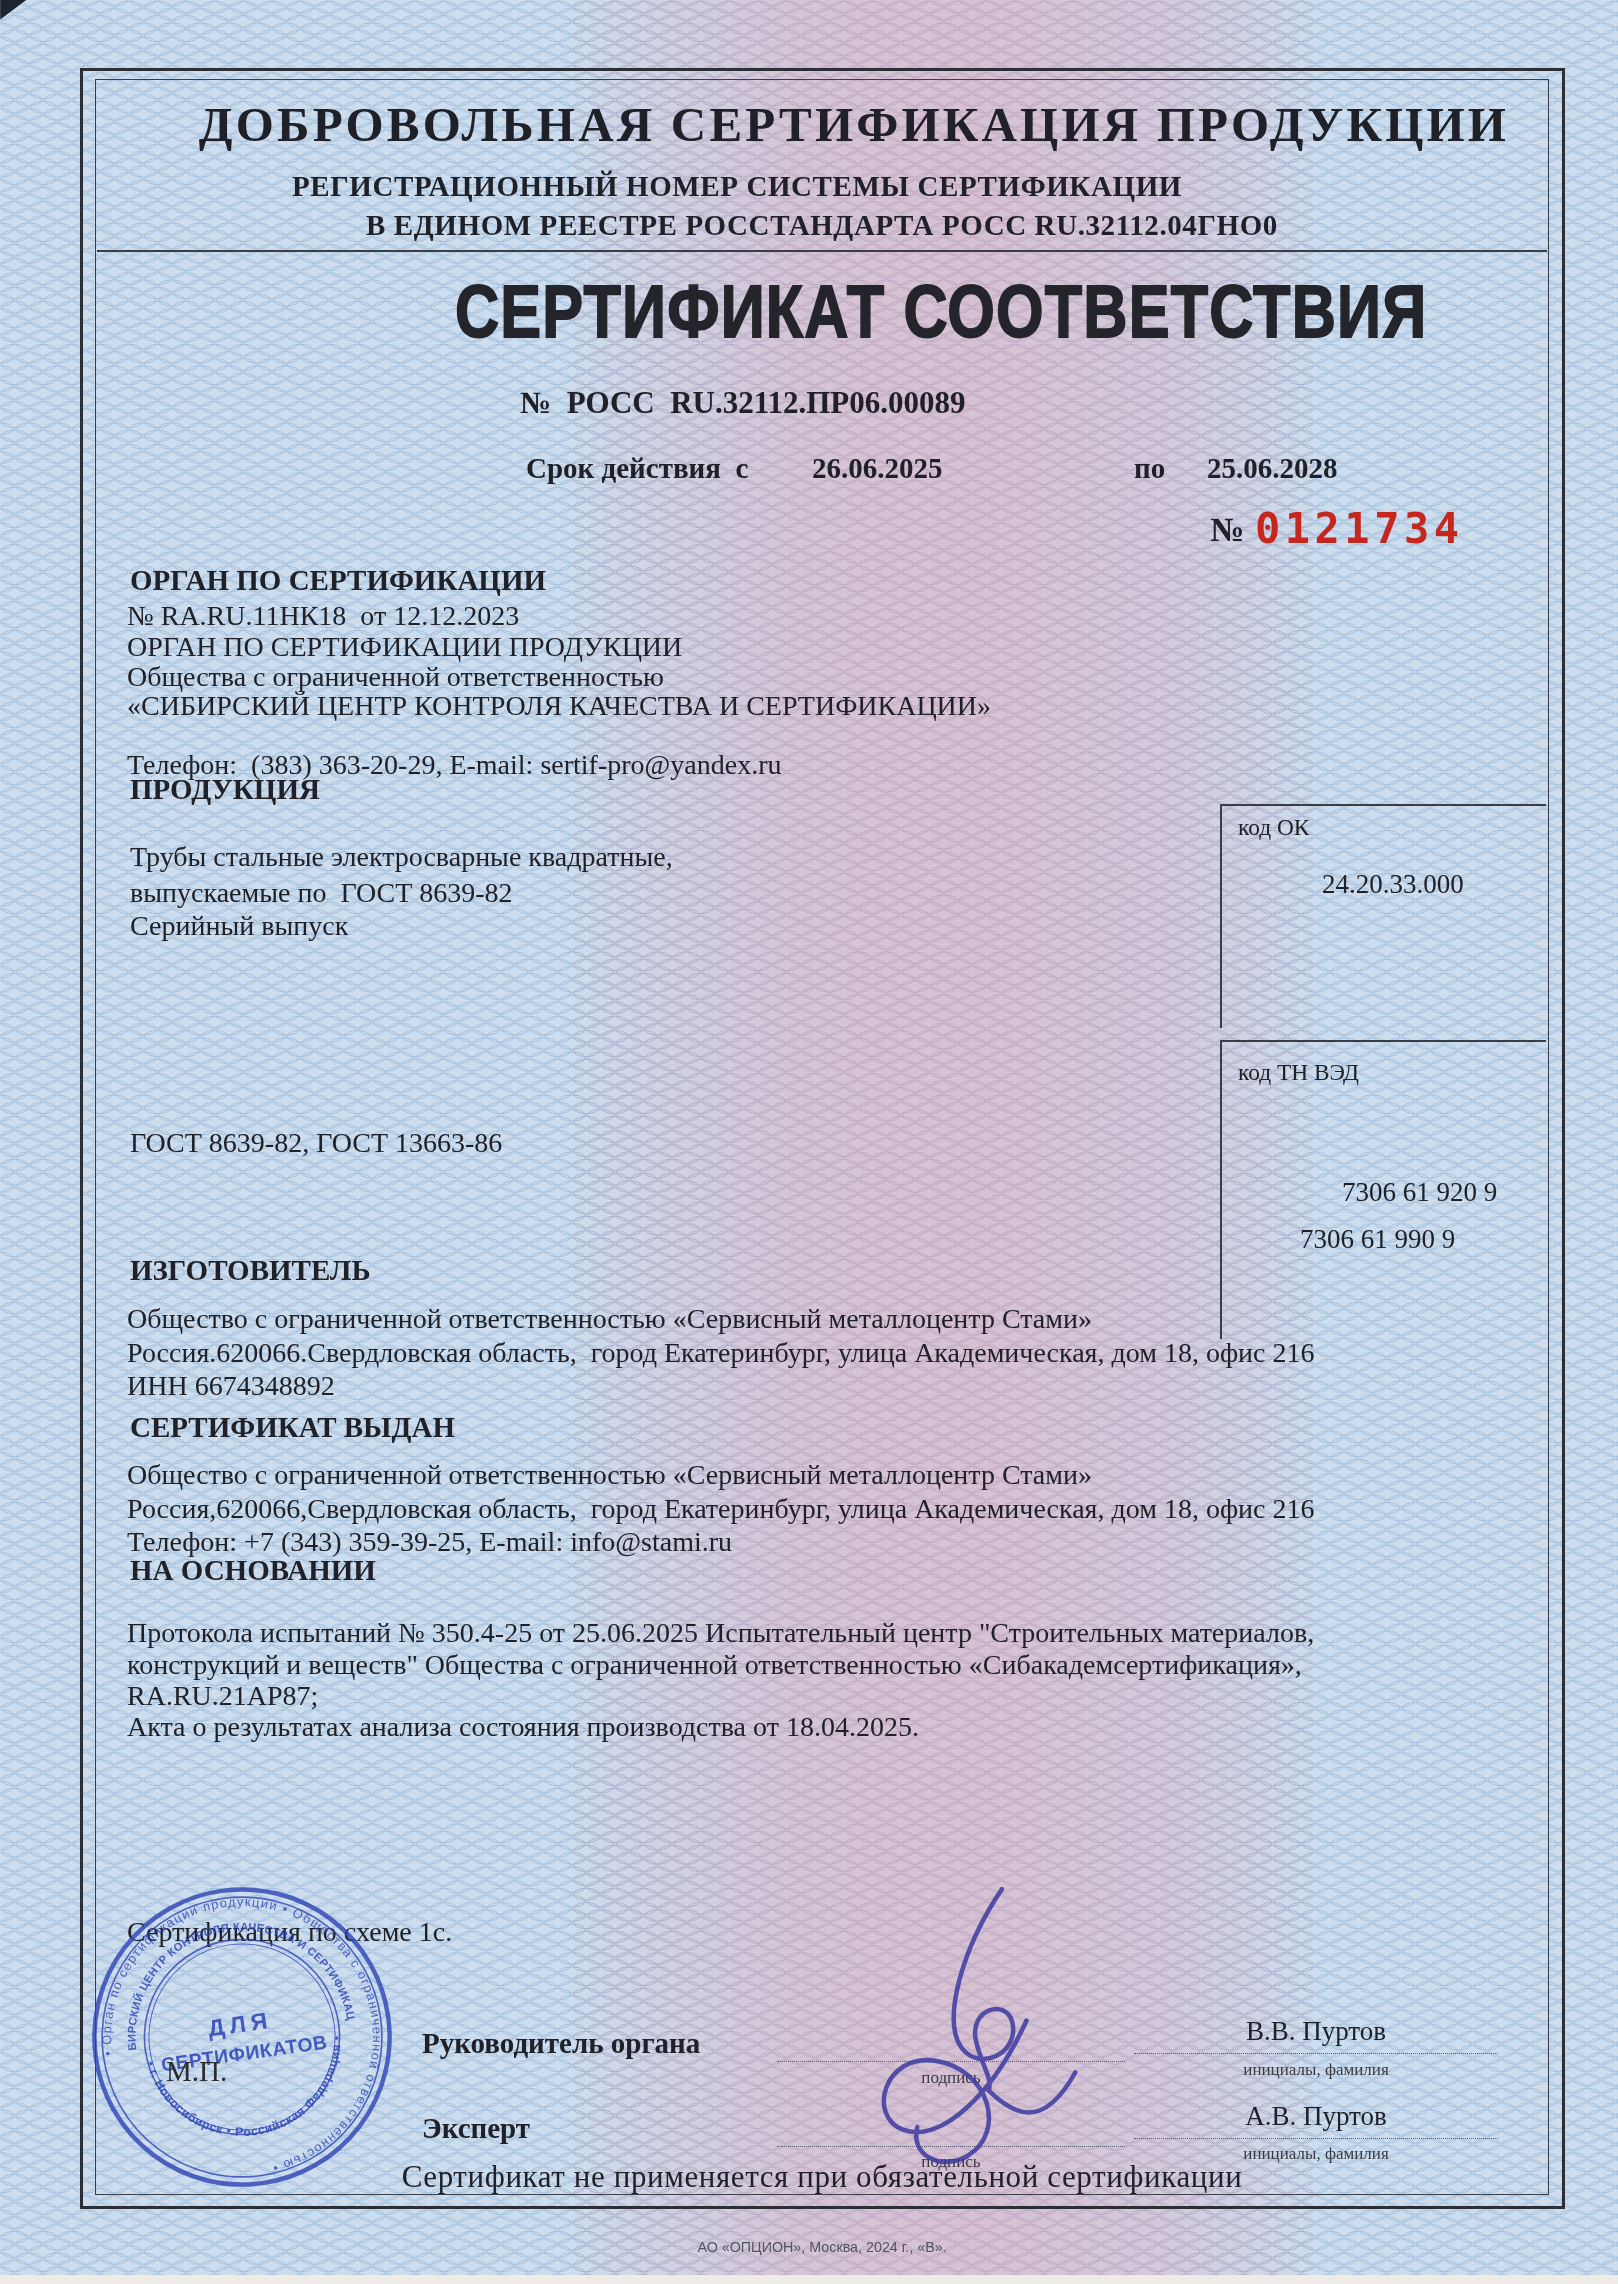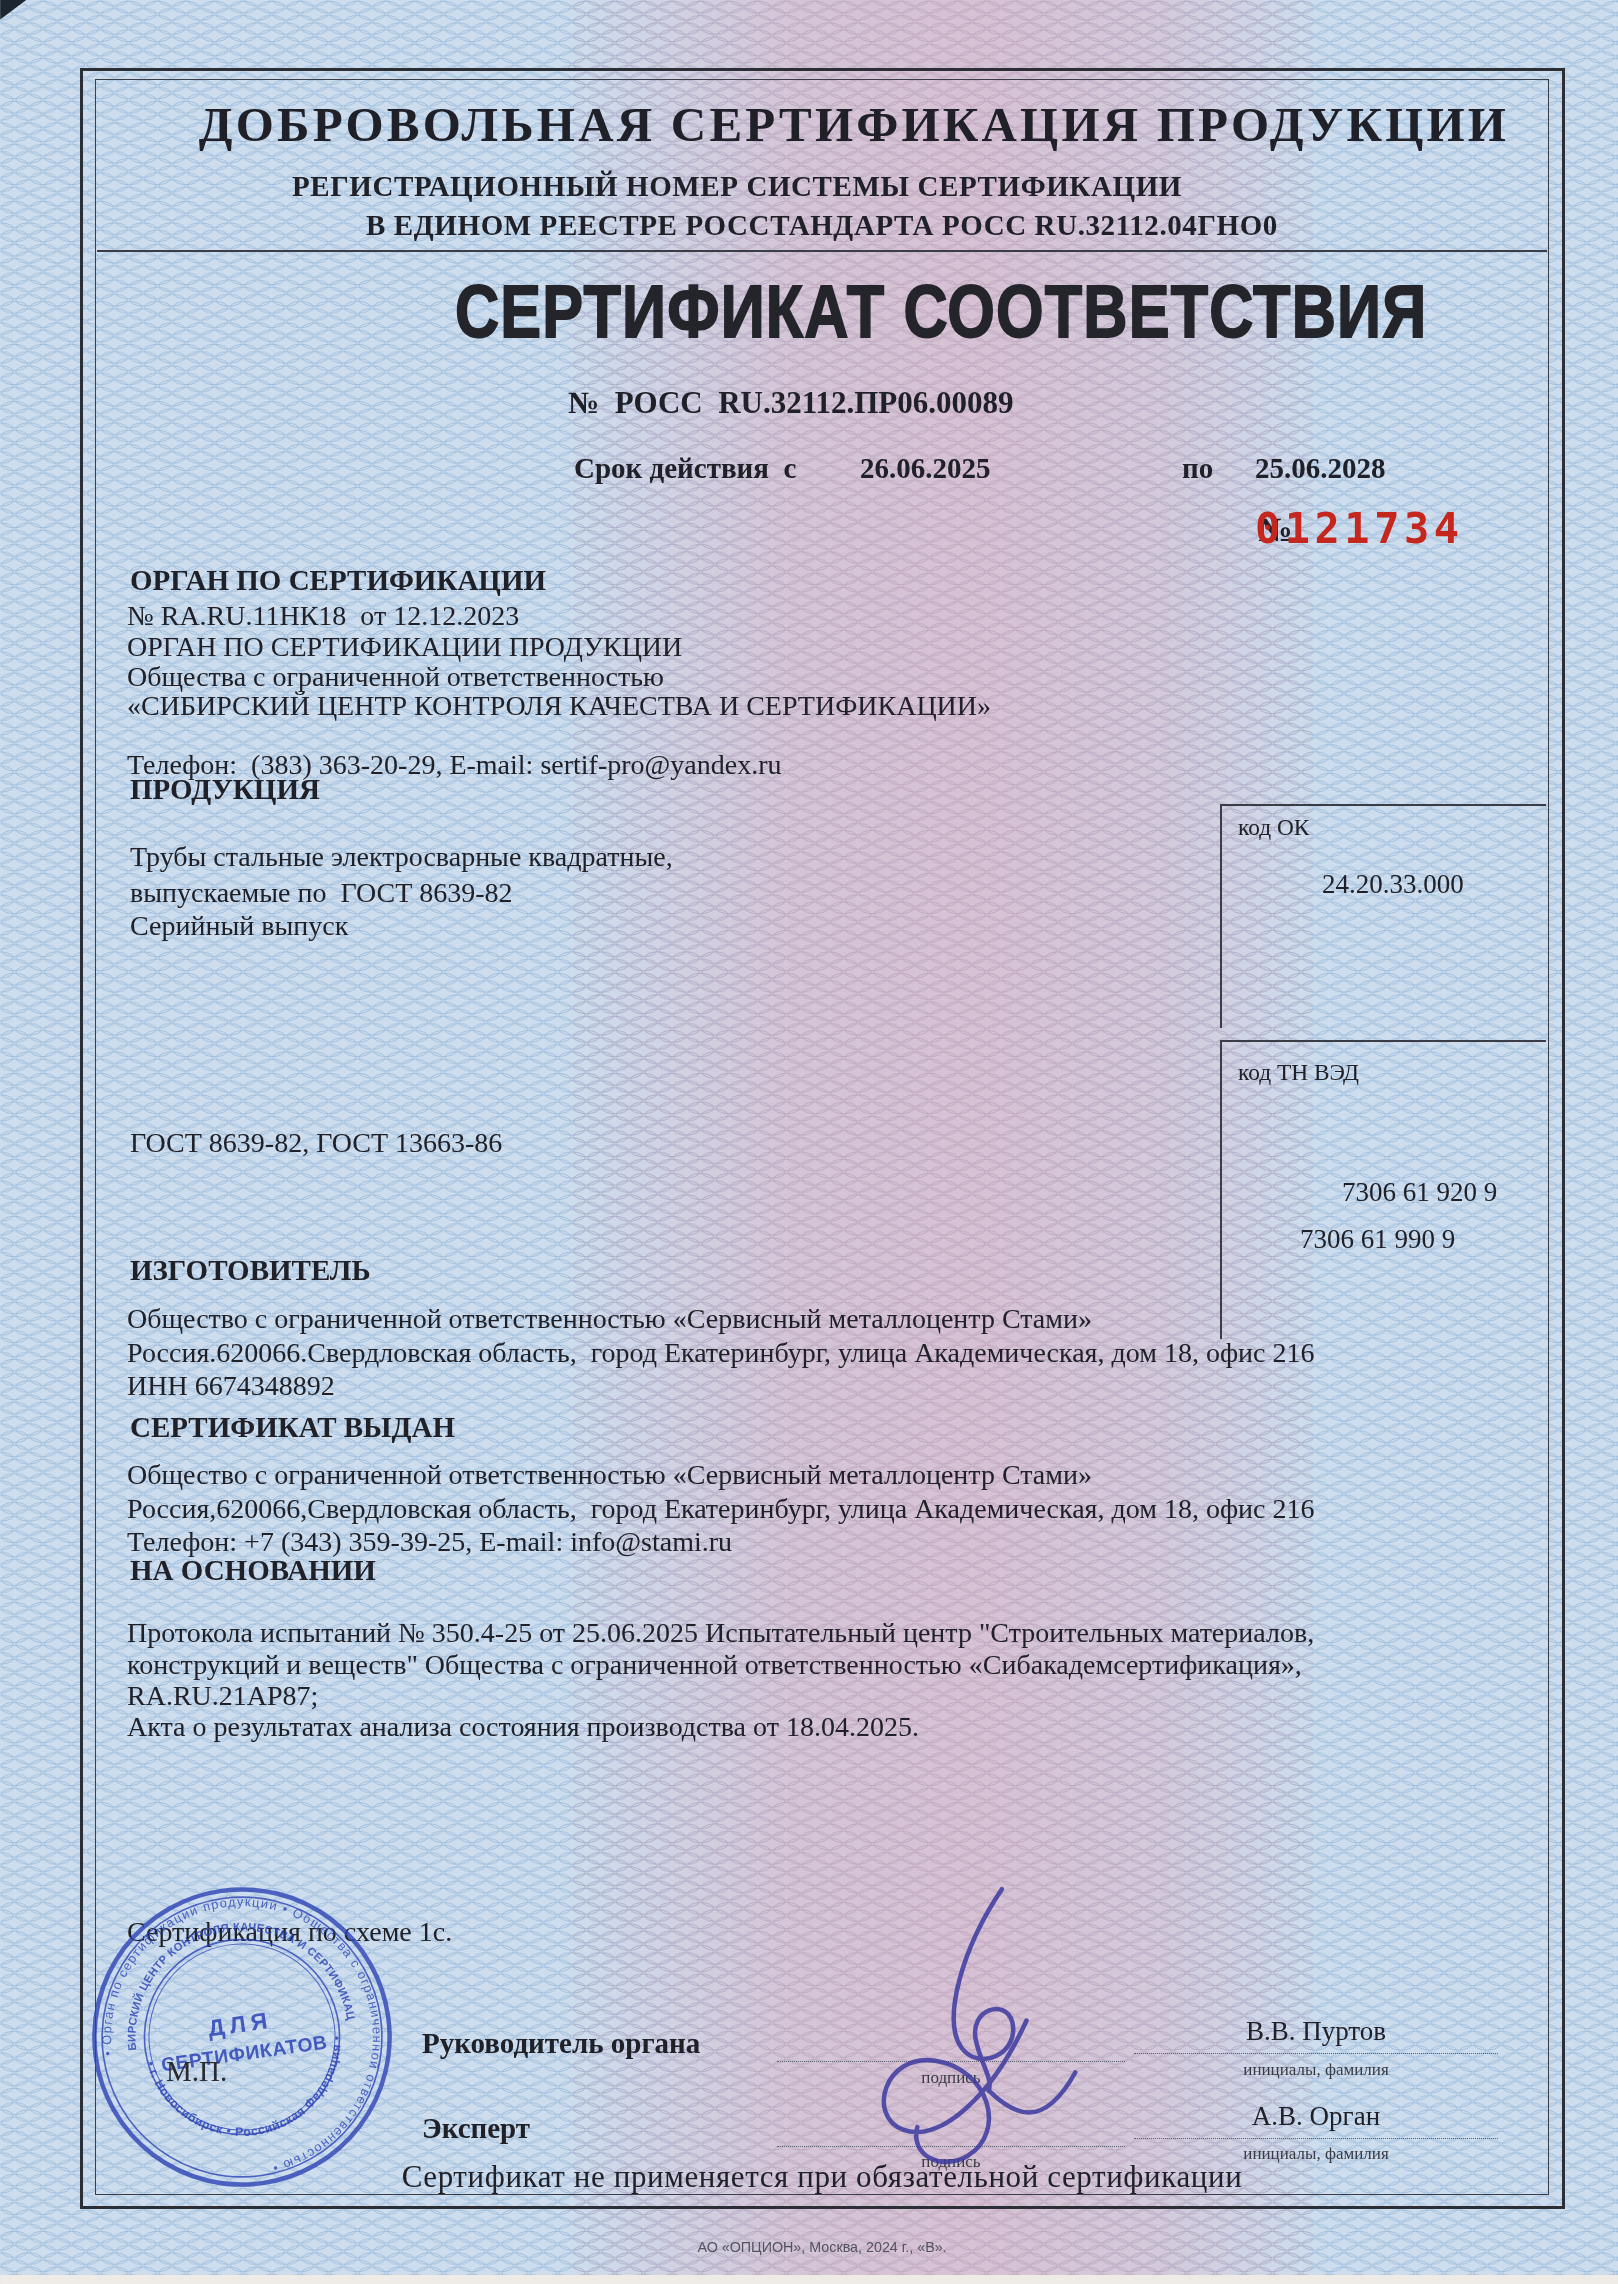--- a/index.html
+++ b/index.html
@@ -9,21 +9,21 @@
   .pre{white-space:pre;}
   .hdr1{font-weight:bold;font-size:49px;letter-spacing:3.2px;text-align:center;padding-left:32px;}
   .hdr2{font-weight:bold;font-size:29px;letter-spacing:0.6px;text-align:center;}
   .title-inner{display:inline-block;font-family:"Liberation Sans",sans-serif;font-weight:bold;
         font-size:68px;letter-spacing:1.3px;color:#24252a;-webkit-text-stroke:1.6px #24252a;
         transform:scale(.9,1.1);transform-origin:left top;}
   .lbl{font-weight:bold;font-size:29px;white-space:pre;}
   .txt{font-size:28px;white-space:pre;}
   .code-lbl{font-size:23.4px;white-space:pre;}
   .code-txt{font-size:27px;white-space:pre;}
-  .bold{font-weight:bold;margin-left:48px;}
+  .bold{font-weight:bold;}
   .cap{font-size:17px;color:#3a3b42;}
   .formno{font-family:"DejaVu Sans Mono",monospace;font-weight:bold;font-size:42px;
         letter-spacing:4.5px;color:#c5271f;}
   .sigline{border-top:1.3px dotted #596070;height:0;}
   .frame{border:3.2px solid #2c2e35;}
   .frame2{border:1.9px solid #3a3d45;}
   .hline{background:#3a3d45;height:1.9px;}
   .vline{background:#3a3d45;width:1.9px;}
   .note{font-size:31px;text-align:center;letter-spacing:0.6px;}
   .print{font-family:"Liberation Sans",sans-serif;font-size:14.3px;color:#52545e;text-align:center;}
@@ -135,21 +135,21 @@
   <div class="abs lbl" style="left:422px;top:2027px;z-index:2">Руководитель органа</div>
   <div class="abs sigline" style="left:777px;top:2061px;width:348px;z-index:2"></div>
   <div class="abs cap" style="left:777px;top:2068px;width:348px;text-align:center;z-index:2">подпись</div>
   <div class="abs txt" style="left:1134px;top:2016px;width:364px;text-align:center;font-size:27px;z-index:2">В.В. Пуртов</div>
   <div class="abs sigline" style="left:1134px;top:2053px;width:364px;z-index:2"></div>
   <div class="abs cap" style="left:1134px;top:2060px;width:364px;text-align:center;z-index:2">инициалы, фамилия</div>
 
   <div class="abs lbl" style="left:422px;top:2112px;z-index:2">Эксперт</div>
   <div class="abs sigline" style="left:777px;top:2146px;width:348px;z-index:2"></div>
   <div class="abs cap" style="left:777px;top:2152px;width:348px;text-align:center;z-index:2">подпись</div>
-  <div class="abs txt" style="left:1134px;top:2101px;width:364px;text-align:center;font-size:27px;z-index:2">А.В. Орган</div>
+  <div class="abs txt" style="left:1134px;top:2101px;width:364px;text-align:center;font-size:27px;z-index:2">А.В. Пуртов</div>
   <div class="abs sigline" style="left:1134px;top:2138px;width:364px;z-index:2"></div>
   <div class="abs cap" style="left:1134px;top:2144px;width:364px;text-align:center;z-index:2">инициалы, фамилия</div>
 
   <div class="abs mp" style="left:166px;top:2055px;z-index:6">М.П.</div>
 
   <div class="abs note" style="left:97px;top:2159px;width:1450px;z-index:2">Сертификат не применяется при обязательной сертификации</div>
   <div class="abs print" style="left:97px;top:2239px;width:1450px;z-index:2">АО «ОПЦИОН», Москва, 2024 г., «В».</div>
 
   <svg class="abs" style="left:88px;top:1883px;z-index:4;transform:rotate(-8deg)" width="308" height="308" viewBox="0 0 480 480">
     <g fill="none" stroke="#2d44b5" opacity="0.8">

